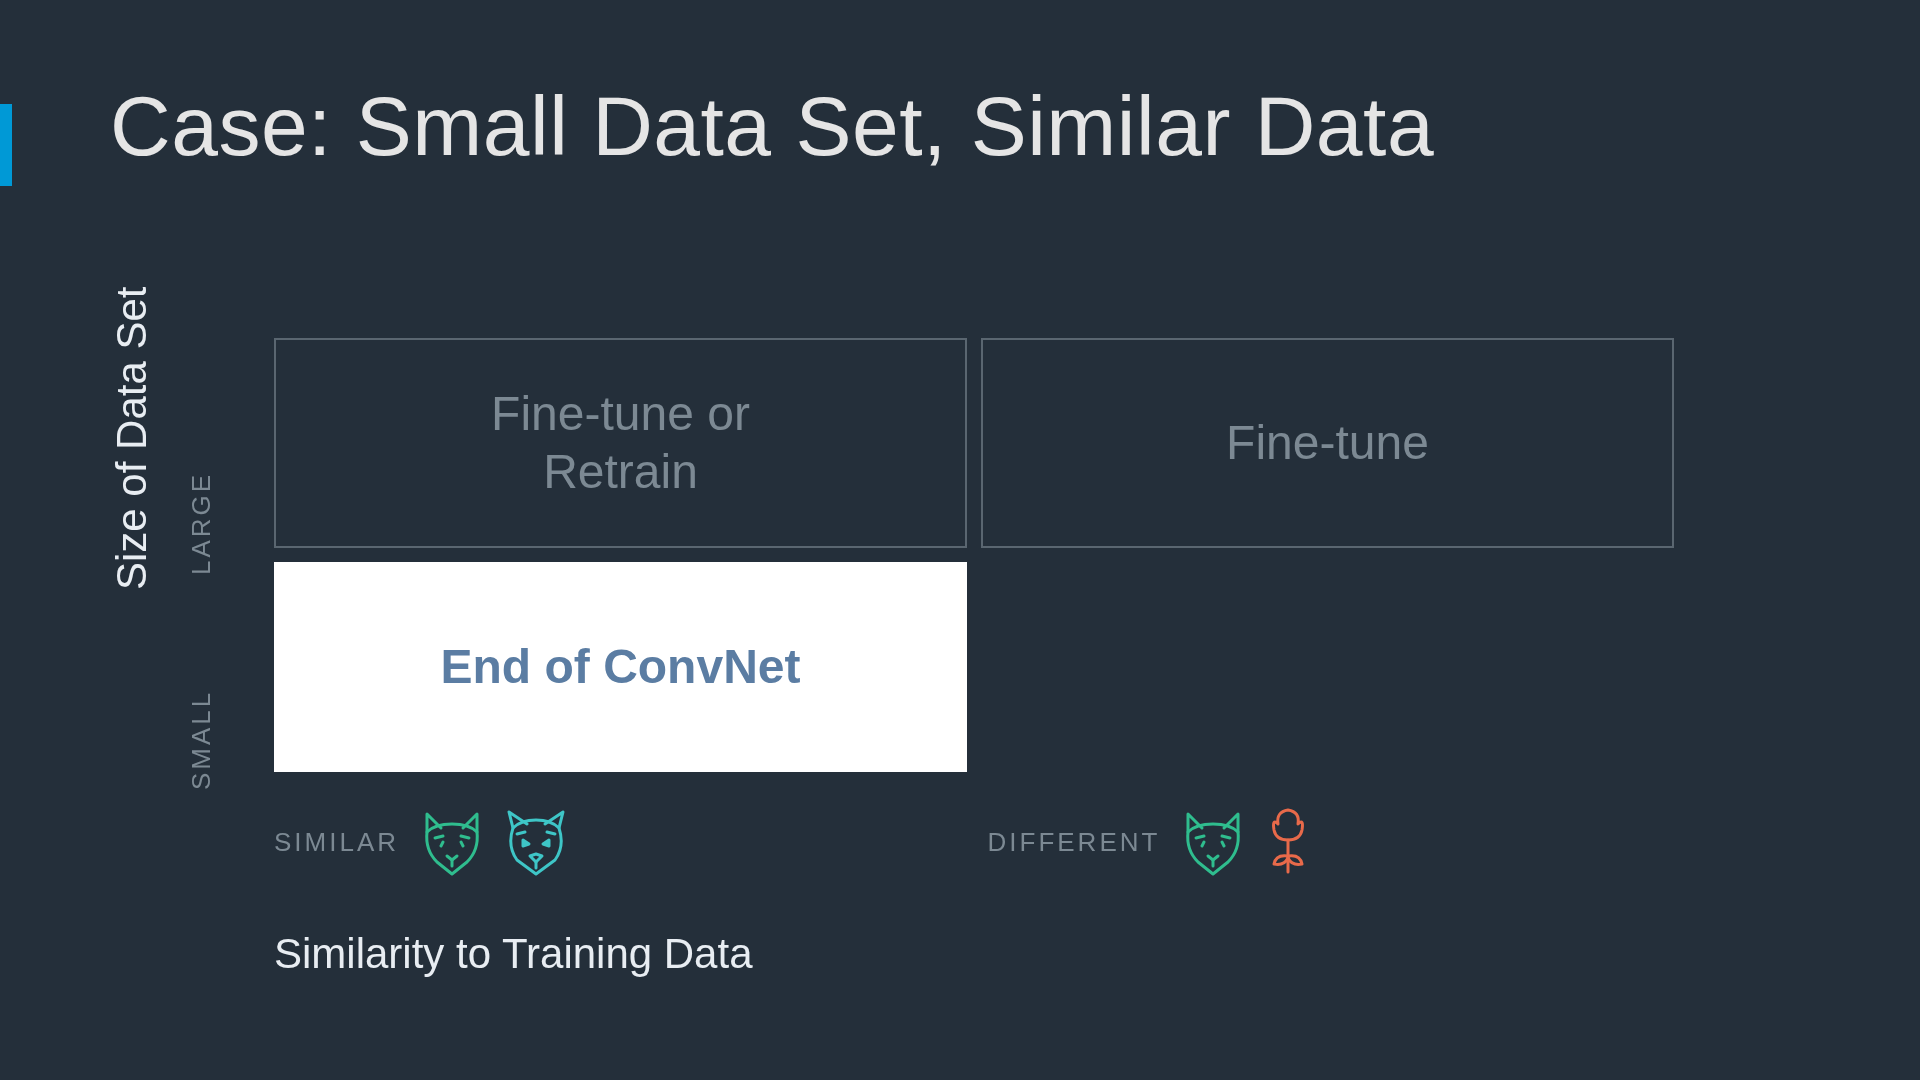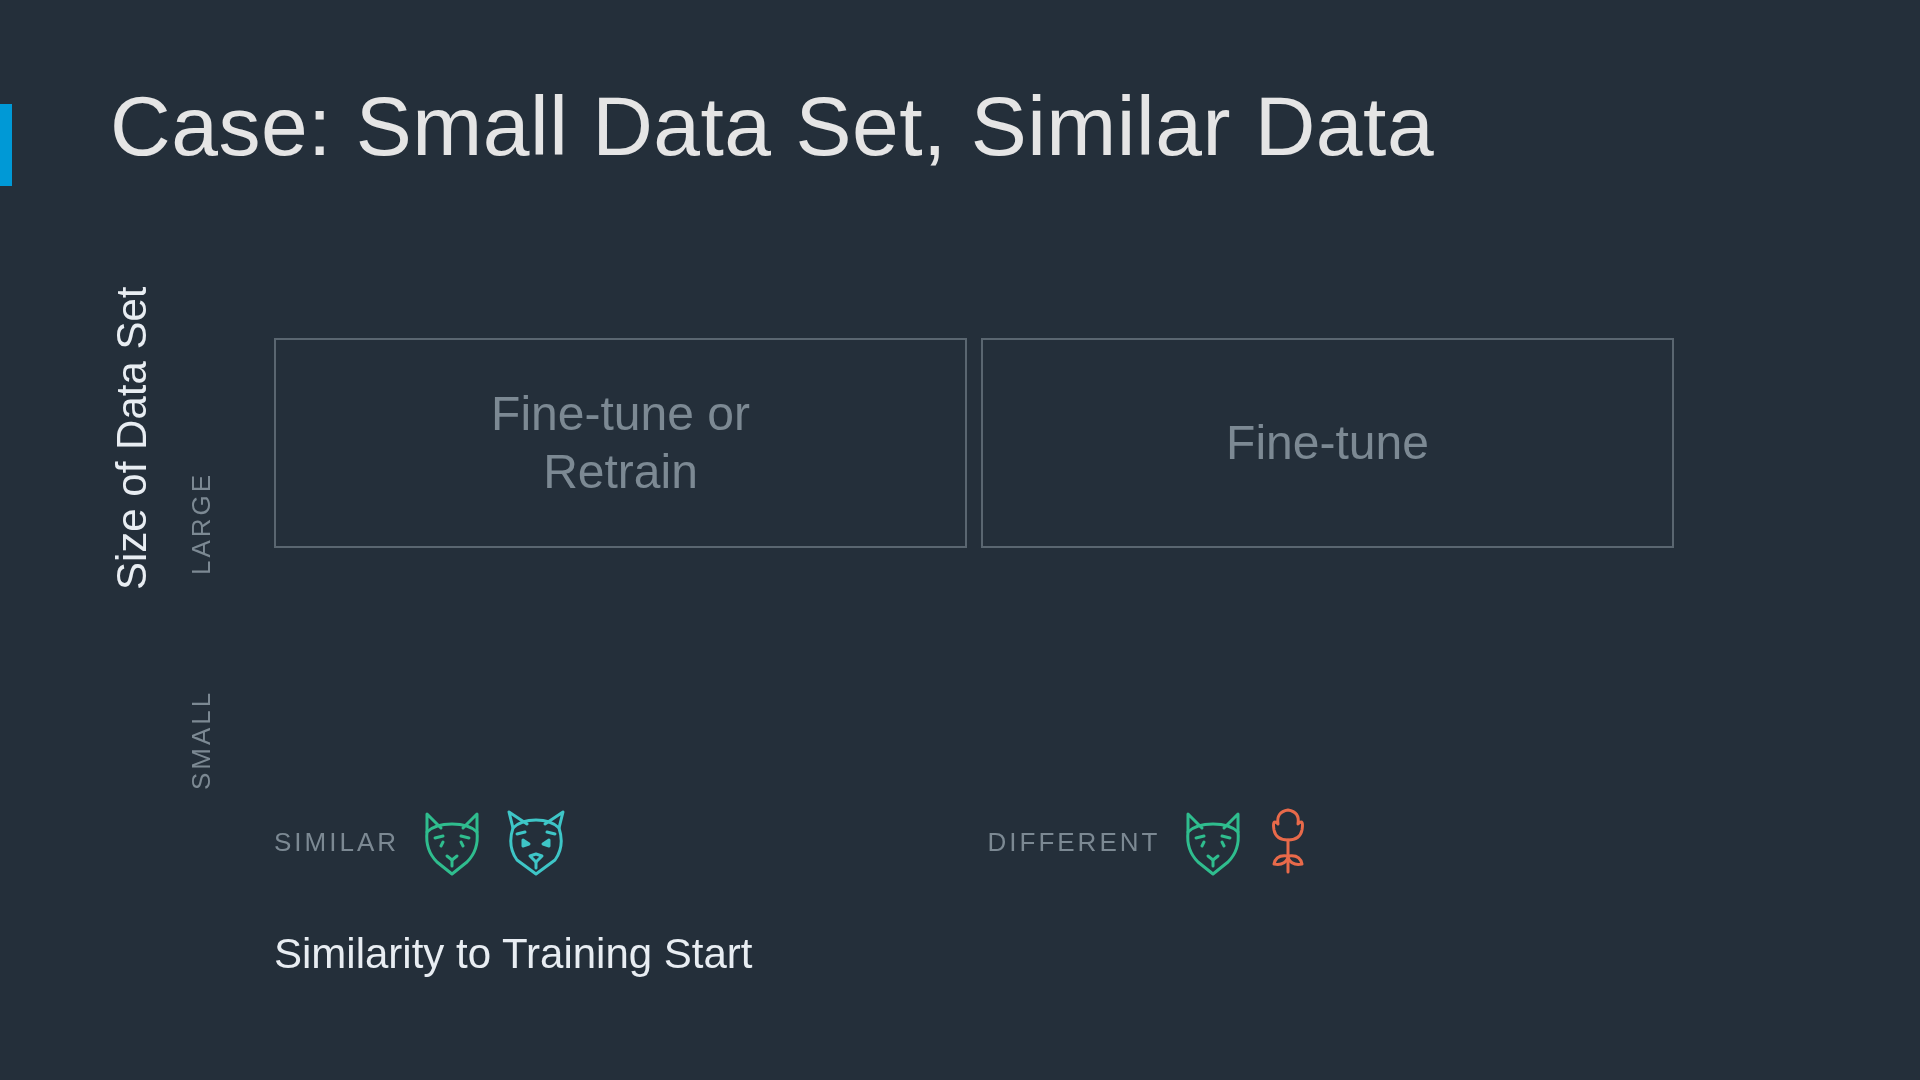--- a/index.html
+++ b/index.html
@@ -138,20 +138,21 @@
 <div class="y-label-large">LARGE</div>
 <div class="y-label-small">SMALL</div>
 
 <div class="grid-container">
   <div class="grid">
     <div class="cell cell-inactive">
       <span style="white-space:pre-line;">Fine-tune or
 Retrain</span>
     </div>
     <div class="cell cell-inactive">Fine-tune</div>
+    <div class="cell cell-active">End of ConvNet</div>
   </div>
 </div>
 
 <div class="x-labels">
   <div class="x-label-group">
     <span class="x-label-text">SIMILAR</span>
     <div class="icon-wrap">
       <svg class="icon" width="66" height="72" viewBox="0 0 66 72">
         <g fill="none" stroke="#2fbd8e" stroke-width="3" stroke-linejoin="round" stroke-linecap="round">
           <path d="M8 26 L8 8 L22 22"></path>
@@ -200,13 +201,13 @@
           <path d="M14 18 Q12 6 24 4 Q36 6 34 18 Q40 12 38 24 Q36 34 24 34 Q12 34 10 24 Q8 12 14 18 Z"></path>
           <path d="M24 34 L24 66"></path>
           <path d="M24 50 Q12 48 10 58 Q20 60 24 52"></path>
           <path d="M24 50 Q36 48 38 58 Q28 60 24 52"></path>
         </g>
       </svg>
     </div>
   </div>
 </div>
 
-<div class="x-axis-title">Similarity to Training Start</div>
+<div class="x-axis-title">Similarity to Training Data</div>
 
 </body></html>

